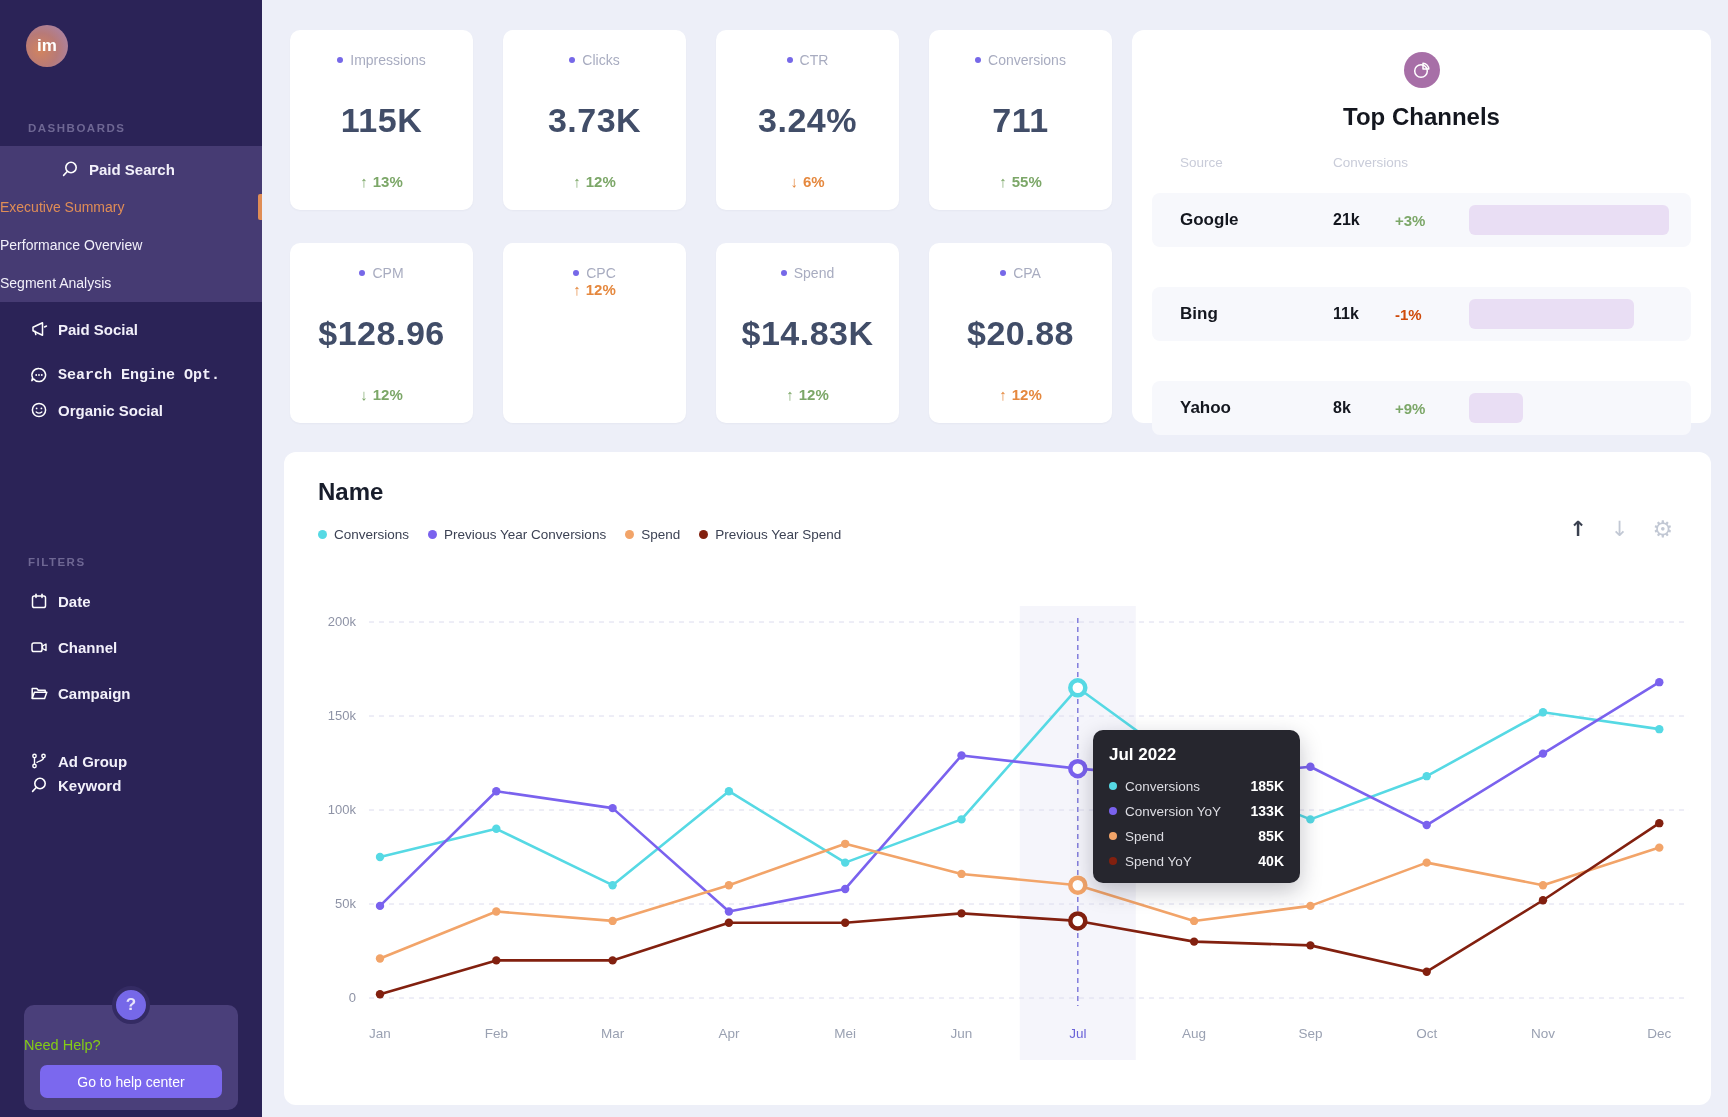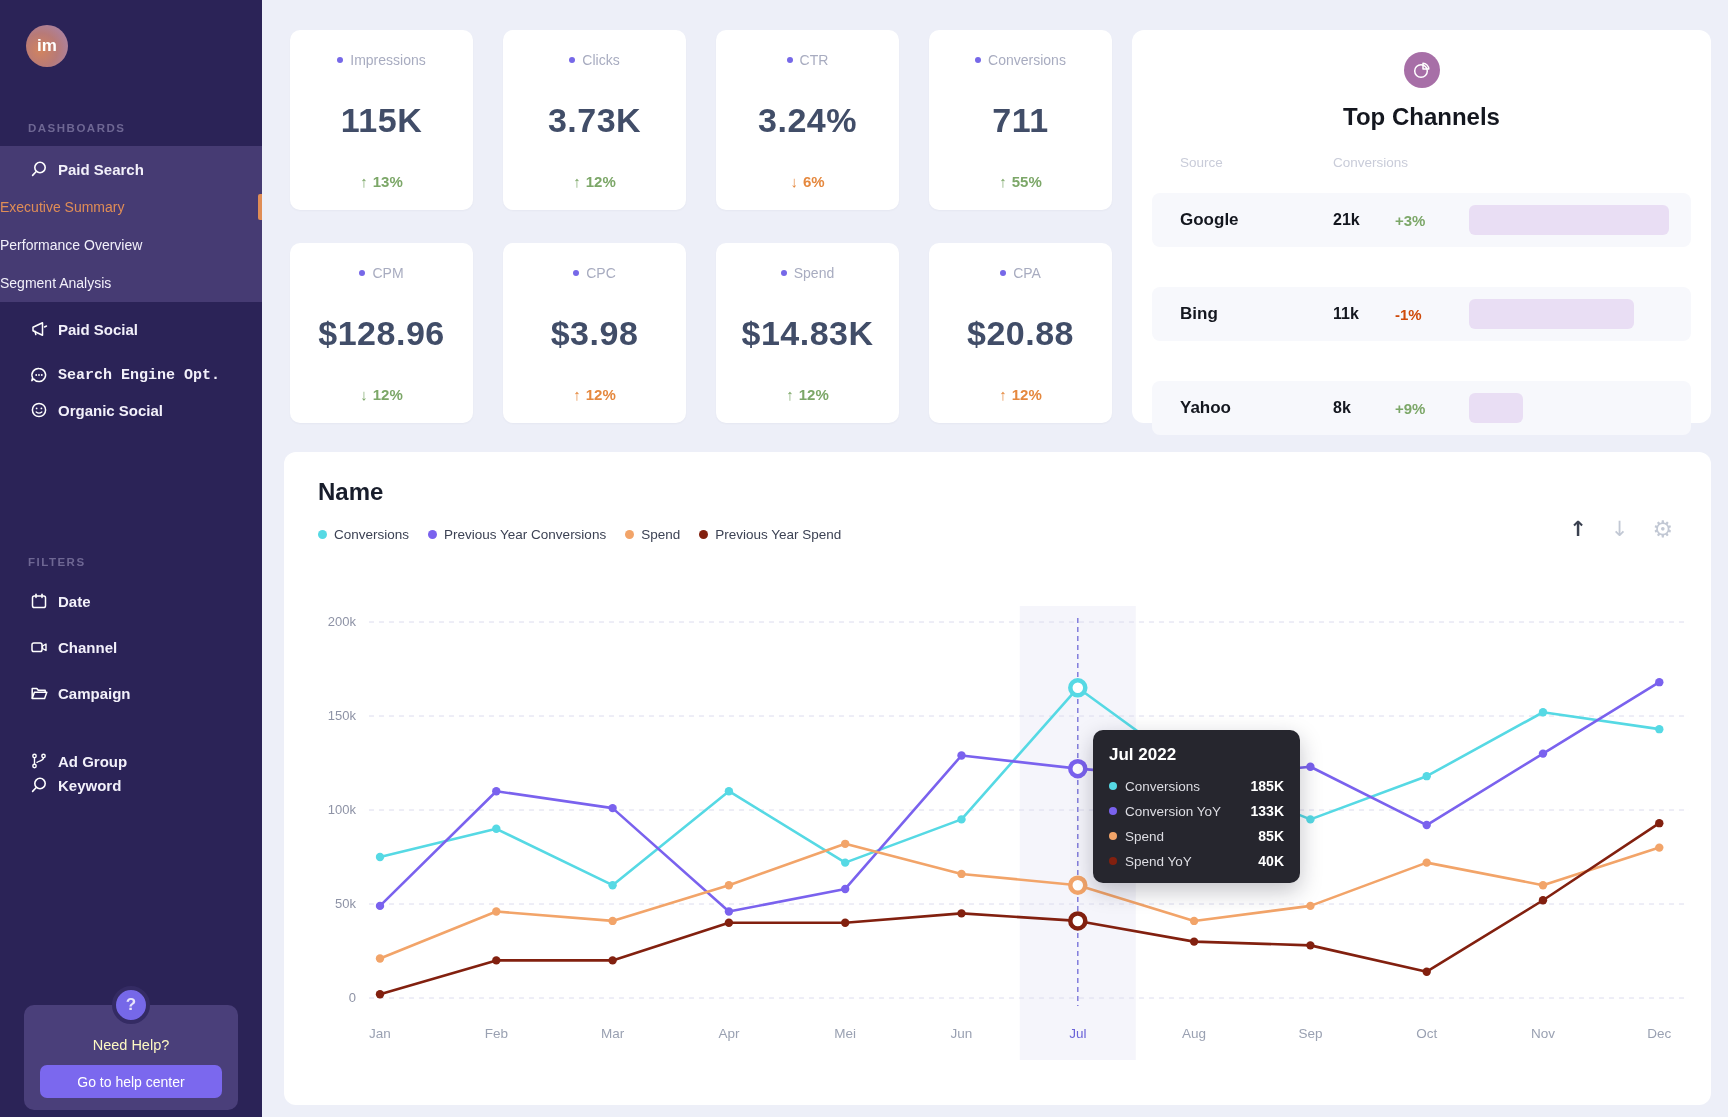--- a/index.html
+++ b/index.html
@@ -17,21 +17,21 @@
               font-size:15px; cursor:pointer; }
   .nav-item .ic { width:20px; height:20px; margin-left:29px; margin-right:9px; flex:0 0 auto; }
   .nav-item.main { font-weight:bold; }
   .nav-item.sub { font-size:14px; }
   .nav-item.active { color:#e08d56; }
   .active-bar { position:absolute; right:0; top:6px; width:4px; height:26px; background:#e08d56; border-radius:2px 0 0 2px; }
   .help-card { position:absolute; left:24px; top:1005px; width:214px; height:105px; background:#4a3f7a; border-radius:10px; }
   .help-badge { position:absolute; left:50%; top:-19px; transform:translateX(-50%); width:38px; height:38px; border-radius:50%;
                 background:#7668e8; border:4px solid #342b63; color:#e8e5fb; font-size:17px; font-weight:bold;
                 display:flex; align-items:center; justify-content:center; }
-  .help-title { margin-top:32px; text-align:center; color:#fef9c3; font-size:14.5px; }
+  .help-title { margin-top:32px; text-align:left; color:#84cc16; font-size:14.5px; }
   .help-btn { display:block; margin:12px auto 0; width:182px; height:33px; background:#7b68ee; border:none; border-radius:7px;
               color:#fff; font-size:14px; font-family:"Liberation Sans",sans-serif; cursor:pointer; }
 
   
   .kpi { position:absolute; width:183px; height:180px; background:#fff; border-radius:10px;
          box-shadow:0 1px 2px rgba(40,40,80,.04); display:flex; flex-direction:column; align-items:center; }
   .kpi-label { margin-top:22px; display:flex; align-items:center; gap:7px; color:#a8acc0; font-size:14px; }
   .kpi-dot { width:6px; height:6px; border-radius:50%; background:#7668e8; }
   .kpi-value { flex:1; display:flex; align-items:center; color:#414d68; font-size:34px; font-weight:bold; letter-spacing:.5px; }
   .kpi-delta { margin-bottom:20px; font-size:15px; font-weight:bold; display:flex; gap:5px; align-items:center; }
@@ -79,21 +79,21 @@
 
 <div class="sidebar">
   <div class="logo">
       <span>im</span>
     </div>
 
   <div class="side-section-label" style="top:122px;">DASHBOARDS</div>
 
   <div class="nav-group-active"></div>
 
-  <div class="nav-item main" style="top:150px;">
+  <div class="nav-item main" style="top:150px;padding-left:31px;">
     <svg class="ic" viewBox="0 0 20 20">
         <circle cx="11" cy="8.5" r="5.2" fill="none" stroke="#fff" stroke-width="1.6"></circle>
         <line x1="7" y1="12.8" x2="3.6" y2="16.4" stroke="#fff" stroke-width="1.6" stroke-linecap="round"></line>
       </svg>
     <span>Paid Search</span>
   </div>
   <div class="nav-item sub active" style="top:188px;">
     <span>Executive Summary</span>
     <div class="active-bar"></div>
   </div>
@@ -233,21 +233,20 @@
   <div class="kpi-delta" style="color: rgb(124, 167, 104);">
       <span>↓</span>
       <span>12%</span>
     </div>
 </div>
 <div class="kpi" style="left:503px; top:243px;">
   <div class="kpi-label">
       <span class="kpi-dot"></span>
       <span>CPC</span>
     </div>
-  <div class="kpi-value">$3.98</div>
   <div class="kpi-delta" style="color: rgb(229, 136, 62);">
       <span>↑</span>
       <span>12%</span>
     </div>
 </div>
 <div class="kpi" style="left:716px; top:243px;">
   <div class="kpi-label">
       <span class="kpi-dot"></span>
       <span>Spend</span>
     </div>

